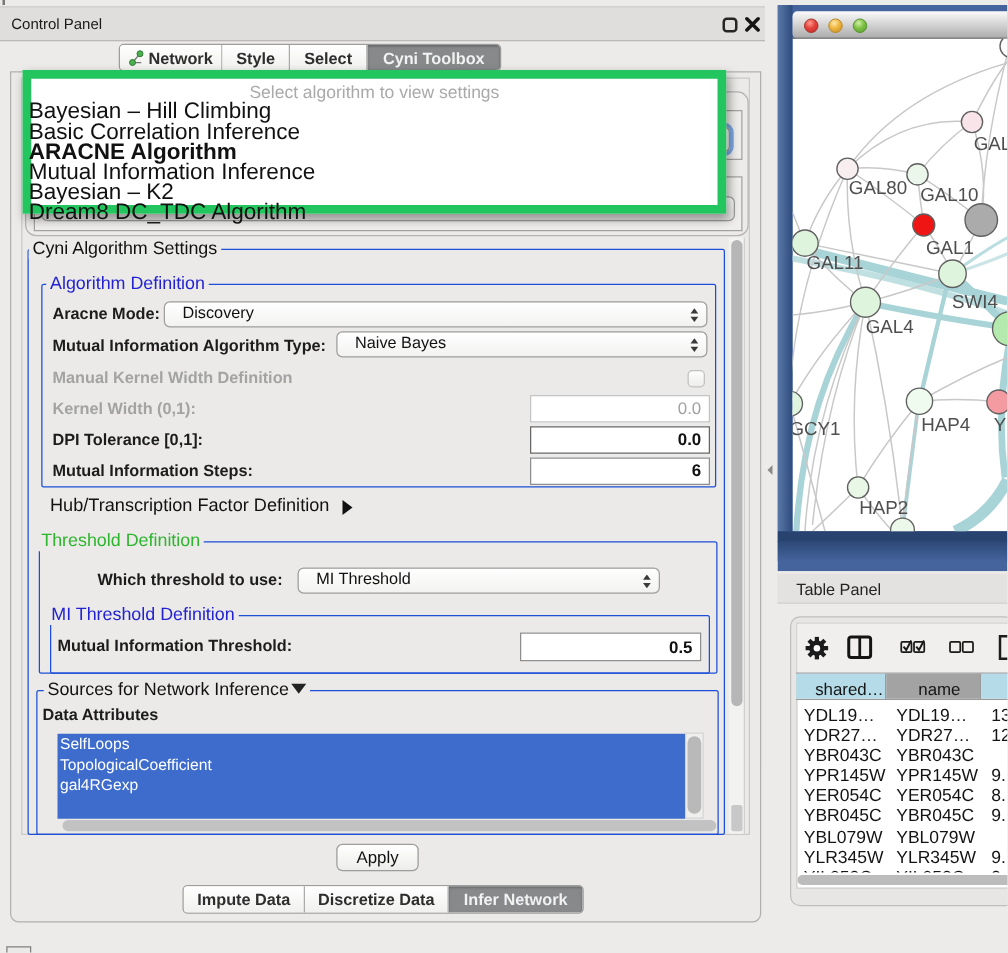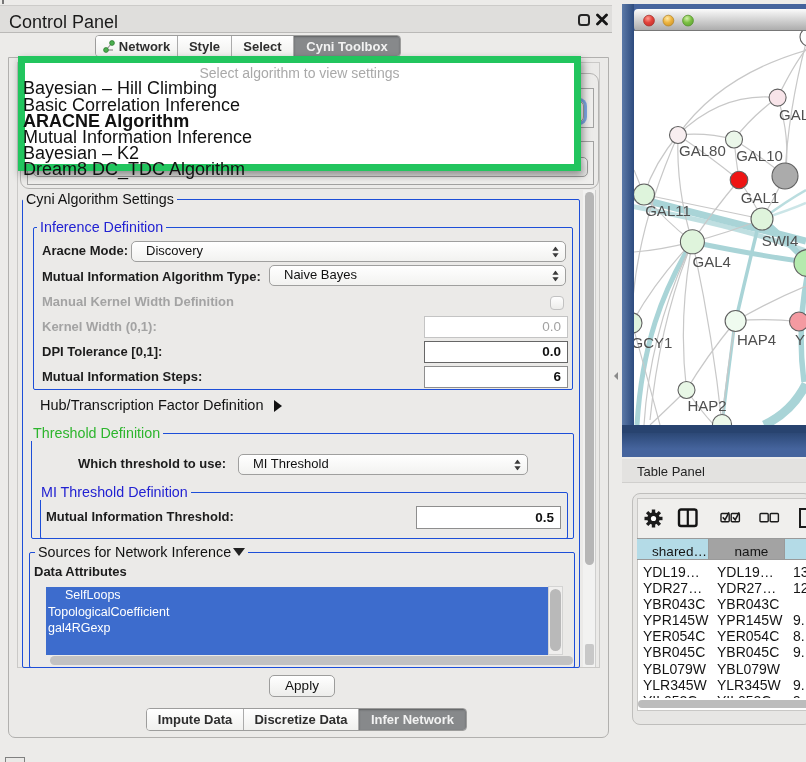--- a/index.html
+++ b/index.html
@@ -14,21 +14,21 @@
 .fld{position:absolute;background:#fff;border:1px solid #8e8e8e;font-size:13.5px;font-weight:600;color:#111;text-align:right;padding-right:6px}
 .seg{position:absolute;display:flex;border:1px solid #9d9d9c;border-radius:4px;background:#fdfdfd;overflow:hidden}
 .seg .s{flex:none;display:flex;align-items:center;justify-content:center;font-size:13px;font-weight:700;color:#2e2e2e;border-right:1px solid #ababab;background:linear-gradient(#ffffff,#f0f0ee)}
 .seg .s:last-child{border-right:none}
 .seg .sel{background:#87898b;color:#f2f2f2;box-shadow:inset 0 1px 2px rgba(0,0,0,.3)}
 </style></head>
 <body>
 <div class="abs" style="left:2px;top:0;width:2px;height:4px;background:#777"></div>
 
 <div class="abs" style="left:0;top:5px;width:612px;height:28px;background:#dfdedc;border-top:1px solid #cccbc9;border-bottom:1px solid #bab9b7"></div>
-<div class="abs" style="left:9px;top:12px;font-size:18px;color:#1a1a1a">Control Panel</div>
+<div class="abs" style="left:9px;top:12px;font-size:12px;color:#1a1a1a">Control Panel</div>
 <div class="abs" style="left:578px;top:14px;width:12px;height:12px;border:2px solid #252525;border-radius:3.5px"></div>
 <svg class="abs" style="left:596px;top:13px" width="12" height="13" viewBox="0 0 12 13">
     <path d="M1.5 2 L10.5 11 M10.5 2 L1.5 11" stroke="#151515" stroke-width="2.8" stroke-linecap="round"></path>
   </svg>
 
 <div class="seg" style="left:95px;top:35px;height:22px">
   <div class="s" style="width:82px"><svg width="12" height="13" viewBox="0 0 12 13" style="margin-right:4px">
         <line x1="3" y1="10" x2="9" y2="3" stroke="#777" stroke-width="1"></line>
         <line x1="3" y1="10" x2="10" y2="10" stroke="#777" stroke-width="1"></line>
         <circle cx="3" cy="10" r="2.4" fill="#4caf50" stroke="#2e7d32" stroke-width=".8"></circle>
@@ -52,21 +52,21 @@
   <svg class="arr" viewBox="0 0 7 11">
       <path d="M3.5 0 L6.6 4.2 H0.4 Z" fill="#3a3a3a"></path>
       <path d="M3.5 11 L6.6 6.8 H0.4 Z" fill="#3a3a3a"></path>
     </svg>
 </div>
 
 <div class="grp" style="left:22px;top:199px;width:558px;height:469px">
     <span class="ttl" style="left:0px;color:#111">Cyni Algorithm Settings</span>
   </div>
 <div class="grp" style="left:33px;top:227px;width:540px;height:163px">
-    <span class="ttl" style="left:3px;color:#2222d2">Inference Definition</span>
+    <span class="ttl" style="left:3px;color:#2222d2">Algorithm Definition</span>
   </div>
 
 <div class="lbl" style="left:42px;top:243px">Aracne Mode:</div>
 <div class="combo" style="left:131px;top:241px;width:435px;height:21px">
     <span class="ctext">Discovery</span>
     <svg class="arr" viewBox="0 0 7 11">
       <path d="M3.5 0 L6.6 4.2 H0.4 Z" fill="#3a3a3a"></path>
       <path d="M3.5 11 L6.6 6.8 H0.4 Z" fill="#3a3a3a"></path>
     </svg>
   </div>
@@ -112,21 +112,21 @@
   </div>
 <div class="lbl" style="left:46px;top:509px">Mutual Information Threshold:</div>
 <div class="fld" style="left:416px;top:506px;width:145px;height:23px;line-height:21px">0.5</div>
 
 <div class="grp" style="left:29px;top:552px;width:546px;height:116px">
     <span class="ttl" style="left:5px;color:#111">Sources for Network Inference <span style="display:inline-block;width:0;height:0;border-top:8px solid #222;border-left:6px solid transparent;border-right:6px solid transparent;vertical-align:1px;margin-left:-2px"></span></span>
   </div>
 <div class="lbl" style="left:34px;top:564px">Data Attributes</div>
 
 <div class="abs" style="left:46px;top:587px;width:502px;height:68px;background:#3d6ccd;color:#fff;font-size:12.5px;overflow:hidden">
-  <div style="padding-left:19px;line-height:16.7px">SelfLoops</div>
+  <div style="padding-left:2px;line-height:16.7px">SelfLoops</div>
   <div style="padding-left:2px;line-height:16.7px">TopologicalCoefficient</div>
   <div style="padding-left:2px;line-height:16.7px">gal4RGexp</div>
 </div>
 <div class="abs" style="left:548px;top:586px;width:15px;height:69px;background:#f0efee;border:1px solid #d4d4d3"></div>
 <div class="abs" style="left:550px;top:589px;width:11px;height:62px;background:#b9b9b9;border-radius:5.5px"></div>
 
 <div class="abs" style="left:50px;top:656px;width:523px;height:9px;background:#c2c2c2;border-radius:4.5px"></div>
 
 <div class="abs" style="left:583px;top:190px;width:13px;height:477px;background:#f2f2f1;border-right:1px solid #cfcfce"></div>
 <div class="abs" style="left:584.5px;top:192px;width:9px;height:373px;background:#b6b6b6;border-radius:4.5px"></div>

